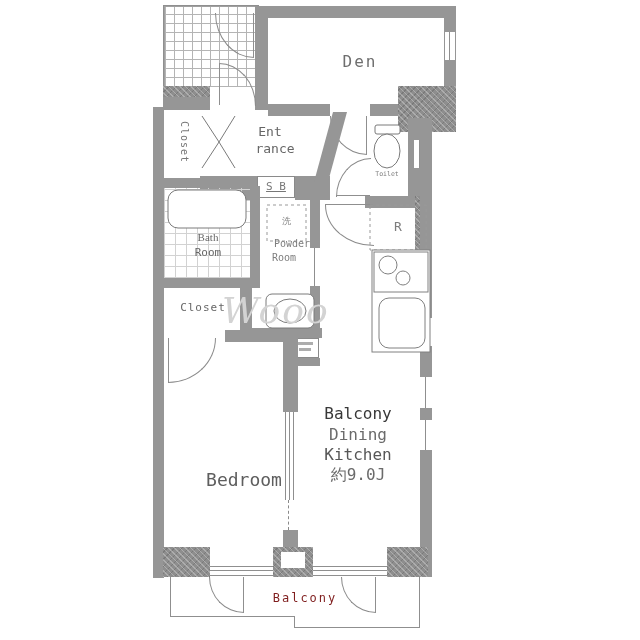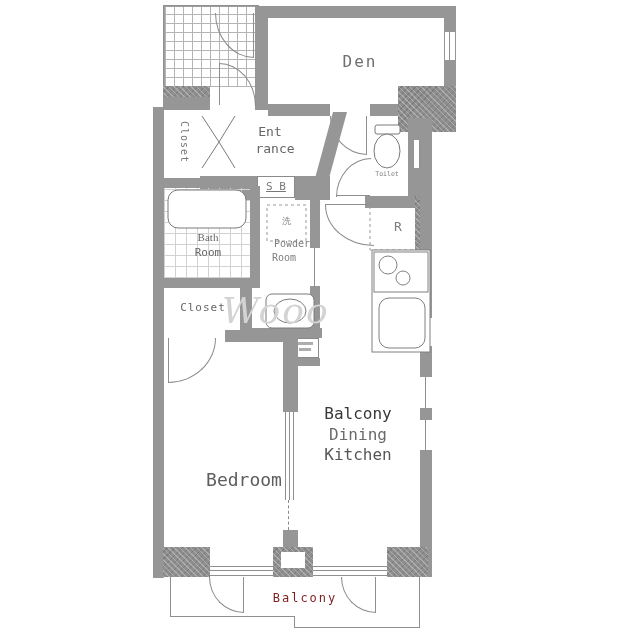--- a/index.html
+++ b/index.html
@@ -157,16 +157,17 @@
   <div class="lbl" style="left:180px;top:246px;width:56px;font-size:11px;">Room</div>
   <div class="lbl" style="left:258px;top:238px;width:52px;font-size:10px;color:#7d7d7d;text-align:right;">Powder</div>
   <div class="lbl" style="left:258px;top:252px;width:52px;font-size:10px;color:#7d7d7d;">Room</div>
   <div class="lbl" style="left:267px;top:215px;width:39px;font-size:9px;color:#888;">洗</div>
   <div class="lbl" style="left:370px;top:219px;width:56px;font-size:13px;color:#7d7d7d;">R</div>
   <div class="lbl" style="left:168px;top:301px;width:70px;font-size:11px;letter-spacing:1px;">Closet</div>
   <div class="lbl" style="left:194px;top:433px;width:100px;font-size:18px;color:#5e5e5e;margin-top:36px;">Bedroom</div>
   <div class="lbl" style="left:308px;top:404px;width:100px;font-size:16px;color:#383838;">Balcony</div>
   <div class="lbl" style="left:308px;top:425px;width:100px;font-size:16px;color:#6b6b6b;">Dining</div>
   <div class="lbl" style="left:308px;top:445px;width:100px;font-size:16px;color:#575757;">Kitchen</div>
+  <div class="lbl" style="left:308px;top:465px;width:100px;font-size:16px;color:#6b6b6b;">約9.0J</div>
   <div class="lbl" style="left:265px;top:591px;width:80px;font-size:12px;letter-spacing:2px;color:#7f1d1d;">Balcony</div>
   <div class="wm" style="left:222px;top:290px;">Wooo</div>
 
 </div>
 
 </body></html>

